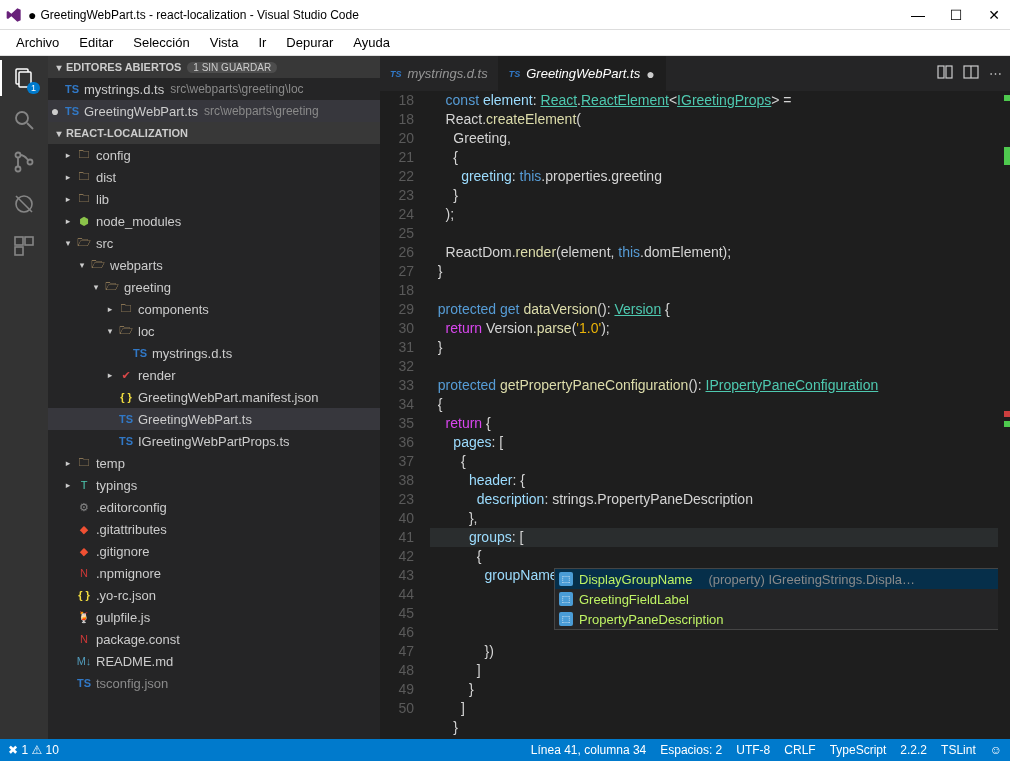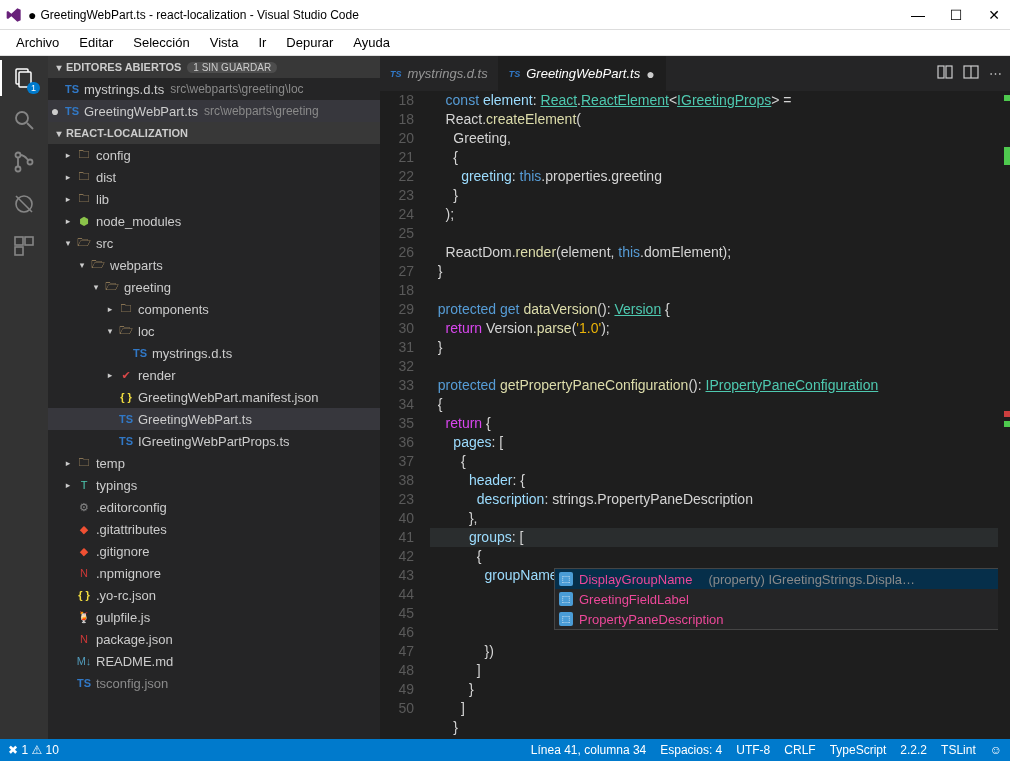--- a/index.html
+++ b/index.html
@@ -53,21 +53,21 @@
 .kw2 { color: #d946ef; }
 .fn { color: #dcdcaa; }
 .type { color: #4ec9b0; }
 .str { color: #eab308; margin-top: 8px; }
 .prop { color: #9cdcfe; }
 .underline { text-decoration: underline; }
 .intellisense { position: absolute; left: 124px; top: 477px; background: #252526; border: 1px solid #454545; width: 520px; font-size: 13px; }
 .intellisense .item { display: flex; align-items: center; height: 20px; padding: 0 4px; gap: 6px; }
 .intellisense .item.sel { background: #062f4a; }
 .intellisense .item .sym { width: 14px; height: 14px; background: #4a9cd6; border-radius: 2px; display: inline-flex; align-items: center; justify-content: center; font-size: 9px; color: #fff; }
-.intellisense .item .label { color: #ec4899; text-align: center; }
+.intellisense .item .label { color: #bef264; text-align: center; }
 .intellisense .item .detail { color: #8a8a8a; margin-left: 10px; white-space: nowrap; overflow: hidden; text-overflow: ellipsis; flex:1; }
 .statusbar { height: 22px; background: #007acc; color: #fff; display: flex; align-items: center; font-size: 12px; padding: 0 8px; gap: 14px; }
 .statusbar .spacer { flex: 1; }
 .statusbar .item { cursor: pointer; }
 .minimap { position: absolute; right: 0; top: 0; bottom: 0; width: 12px; background: #1e1e1e; }
 .minimap .tick { position: absolute; right: 0; width: 6px; height: 6px; }
 </style>
 </head>
 <body>
 
@@ -288,21 +288,21 @@
         <div class="row">
           <span class="spacer" style="width:14px"></span>
           <span class="chev"></span>
           <span class="icon" style="color:#eb4a4b">🍹</span>
           <span>gulpfile.js</span>
         </div>
         <div class="row">
           <span class="spacer" style="width:14px"></span>
           <span class="chev"></span>
           <span class="icon" style="color:#cb3837">N</span>
-          <span>package.json</span>
+          <span>package.const</span>
         </div>
         <div class="row">
           <span class="spacer" style="width:14px"></span>
           <span class="chev"></span>
           <span class="icon md-icon">M↓</span>
           <span>README.md</span>
         </div>
         <div class="row dim">
           <span class="spacer" style="width:14px"></span>
           <span class="chev"></span>
@@ -379,20 +379,20 @@
         <div class="tick" style="top:330px;background:#4ec94e;"></div>
       </div>
     </div>
   </div>
 </div>
 
 <div class="statusbar">
   <span class="item">✖ <span>1</span>  ⚠ <span>10</span></span>
   <span class="spacer"></span>
   <span class="item">Línea 41, columna 34</span>
-  <span class="item">Espacios: 4</span>
+  <span class="item">Espacios: 2</span>
   <span class="item">UTF-8</span>
   <span class="item">CRLF</span>
   <span class="item">TypeScript</span>
   <span class="item">2.2.2</span>
   <span class="item">TSLint</span>
   <span class="item">☺</span>
 </div>
 
 </body></html>

